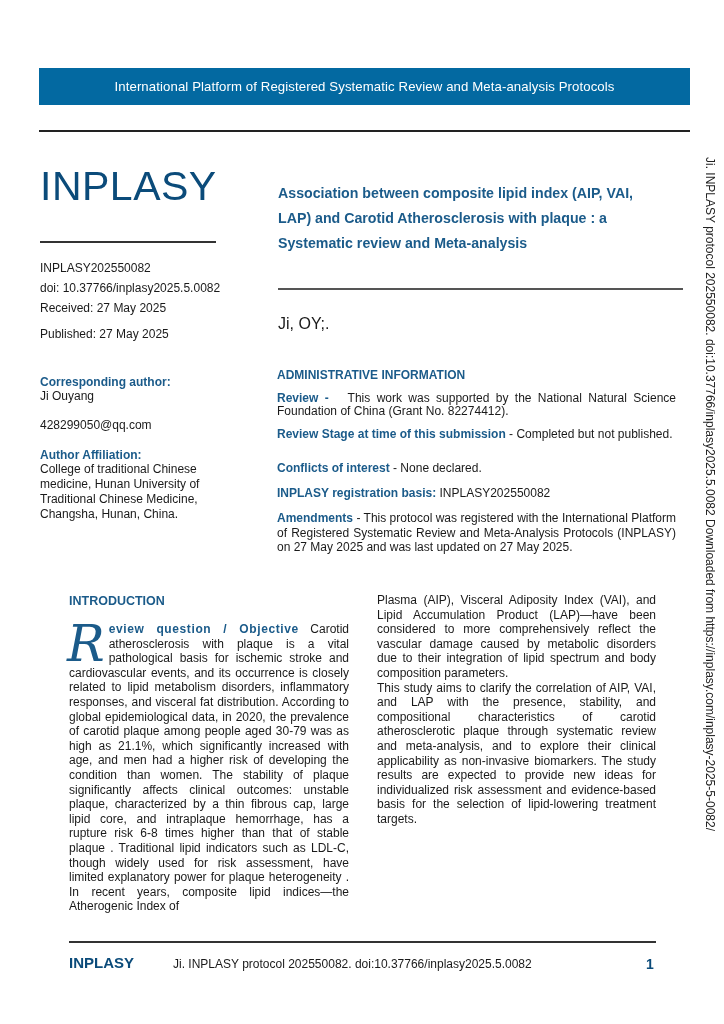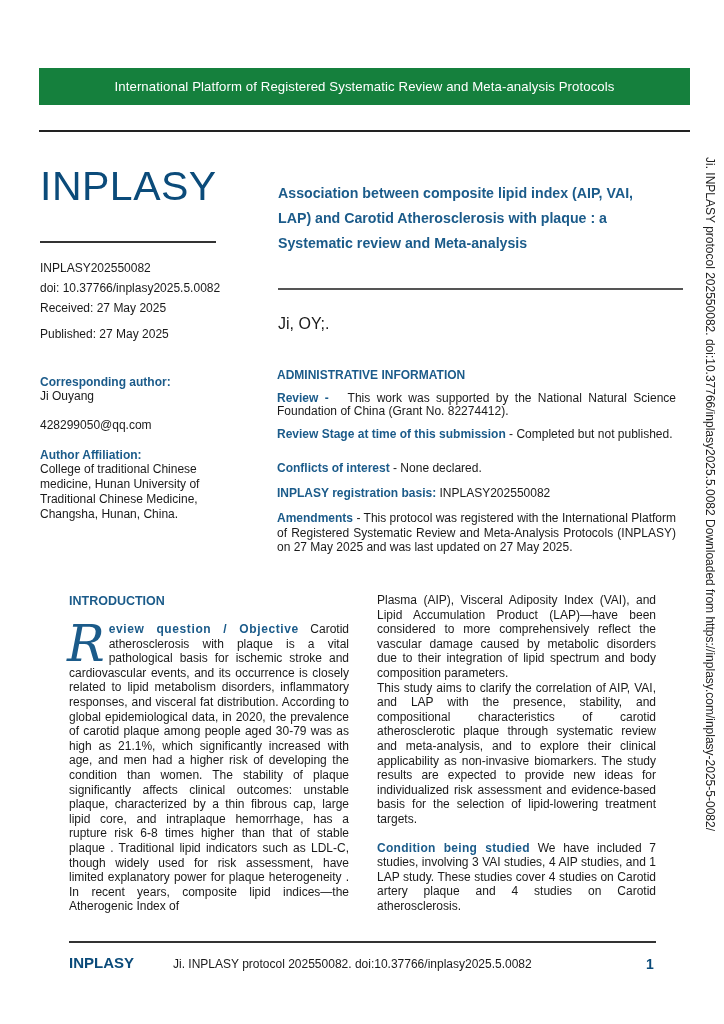--- a/index.html
+++ b/index.html
@@ -1,19 +1,19 @@
 <!DOCTYPE html>
 <html><head>
 <meta charset="utf-8">
 <style>
   html, body { margin:0; padding:0; background:#ffffff; }
   body { width:724px; height:1024px; position:relative; overflow:hidden;
          font-family:"Liberation Sans", sans-serif; color:#1a1a1a; }
   .banner { position:absolute; left:39px; top:68px; width:651px; height:37px;
-            background:#15803d; color:#ffffff; font-size:13.2px; text-align:center;
+            background:#0369a1; color:#ffffff; font-size:13.2px; text-align:center;
             line-height:37px; letter-spacing:0.1px; }
   .hr-top { position:absolute; left:39px; top:130px; width:651px; height:2px; background:#222; }
   .logo { position:absolute; left:40px; top:162px; font-size:41px; color:#0b4b7a;
           letter-spacing:0.5px; line-height:48px; }
   .logo-rule { position:absolute; left:40px; top:241px; width:176px; height:1.5px; background:#333; }
   .meta { position:absolute; left:40px; font-size:12px; color:#1a1a1a; line-height:14px; }
   .title { position:absolute; left:278px; top:181px; width:380px; font-size:14.2px; font-weight:bold;
            color:#1b5b8a; line-height:25px; }
   .title-rule { position:absolute; left:278px; top:288px; width:405px; height:2px; background:#555; }
   .authors { position:absolute; left:278px; top:315px; font-size:16px; }
@@ -86,24 +86,20 @@
 
 <div class="col" style="left:69px; top:622px; width:280px">
   <span class="dropcap">R</span>
   <span class="lbl">eview question / Objective</span>
   <span>Carotid atherosclerosis with plaque is a vital pathological basis for ischemic stroke and cardiovascular events, and its occurrence is closely related to lipid metabolism disorders, inflammatory responses, and visceral fat distribution. According to global epidemiological data, in 2020, the prevalence of carotid plaque among people aged 30-79 was as high as 21.1%, which significantly increased with age, and men had a higher risk of developing the condition than women. The stability of plaque significantly affects clinical outcomes: unstable plaque, characterized by a thin fibrous cap, large lipid core, and intraplaque hemorrhage, has a rupture risk 6-8 times higher than that of stable plaque . Traditional lipid indicators such as LDL-C, though widely used for risk assessment, have limited explanatory power for plaque heterogeneity . In recent years, composite lipid indices—the Atherogenic Index of</span>
 </div>
 
 <div class="col" style="left:377px; top:593px; width:279px">
   <div>Plasma (AIP), Visceral Adiposity Index (VAI), and Lipid Accumulation Product (LAP)—have been considered to more comprehensively reflect the vascular damage caused by metabolic disorders due to their integration of lipid spectrum and body composition parameters.</div>
   <div>This study aims to clarify the correlation of AIP, VAI, and LAP with the presence, stability, and compositional characteristics of carotid atherosclerotic plaque through systematic review and meta-analysis, and to explore their clinical applicability as non-invasive biomarkers. The study results are expected to provide new ideas for individualized risk assessment and evidence-based basis for the selection of lipid-lowering treatment targets.</div>
-  <div style="margin-top:14px">
-    <span class="lbl" style="letter-spacing:0.3px">Condition being studied</span>
-    <span>We have included 7 studies, involving 3 VAI studies, 4 AIP studies, and 1 LAP study. These studies cover 4 studies on Carotid artery plaque and 4 studies on Carotid atherosclerosis.</span>
-  </div>
 </div>
 
 <div class="side-vert">
   <span>Ji. INPLASY protocol 202550082. doi:10.37766/inplasy2025.5.0082 Downloaded from https://inplasy.com/inplasy-2025-5-0082/</span>
 </div>
 
 <div class="foot-rule"></div>
 <div class="foot-logo">INPLASY</div>
 <div class="foot-cite">Ji. INPLASY protocol 202550082. doi:10.37766/inplasy2025.5.0082</div>
 <div class="foot-page">1</div>

